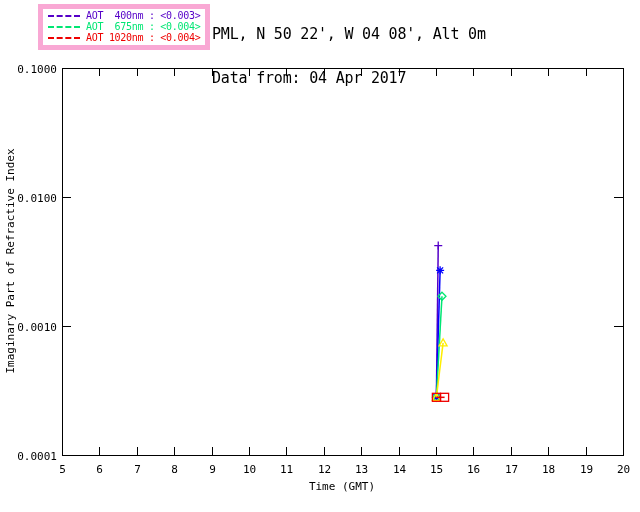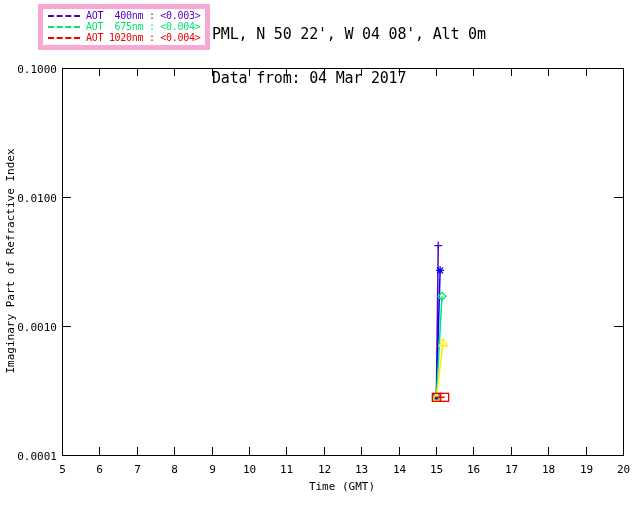--- a/index.html
+++ b/index.html
@@ -117,16 +117,16 @@
         <span class="ltxt" style="color: rgb(0, 230, 115);">AOT  675nm : &lt;0.004&gt;</span>
       </div>
       <div class="lrow">
         <span class="dash" style="border-top-color: rgb(238, 0, 0);"></span>
         <span class="ltxt" style="color: rgb(238, 0, 0);">AOT 1020nm : &lt;0.004&gt;</span>
       </div>
     </div>
 
   <div id="header-block">
     <div class="hline">PML, N 50 22', W 04 08', Alt 0m</div>
-    <div class="hline">Data from: 04 Mar 2017</div>
+    <div class="hline">Data from: 04 Apr 2017</div>
   </div>
 
 </div>
 
 </body></html>

